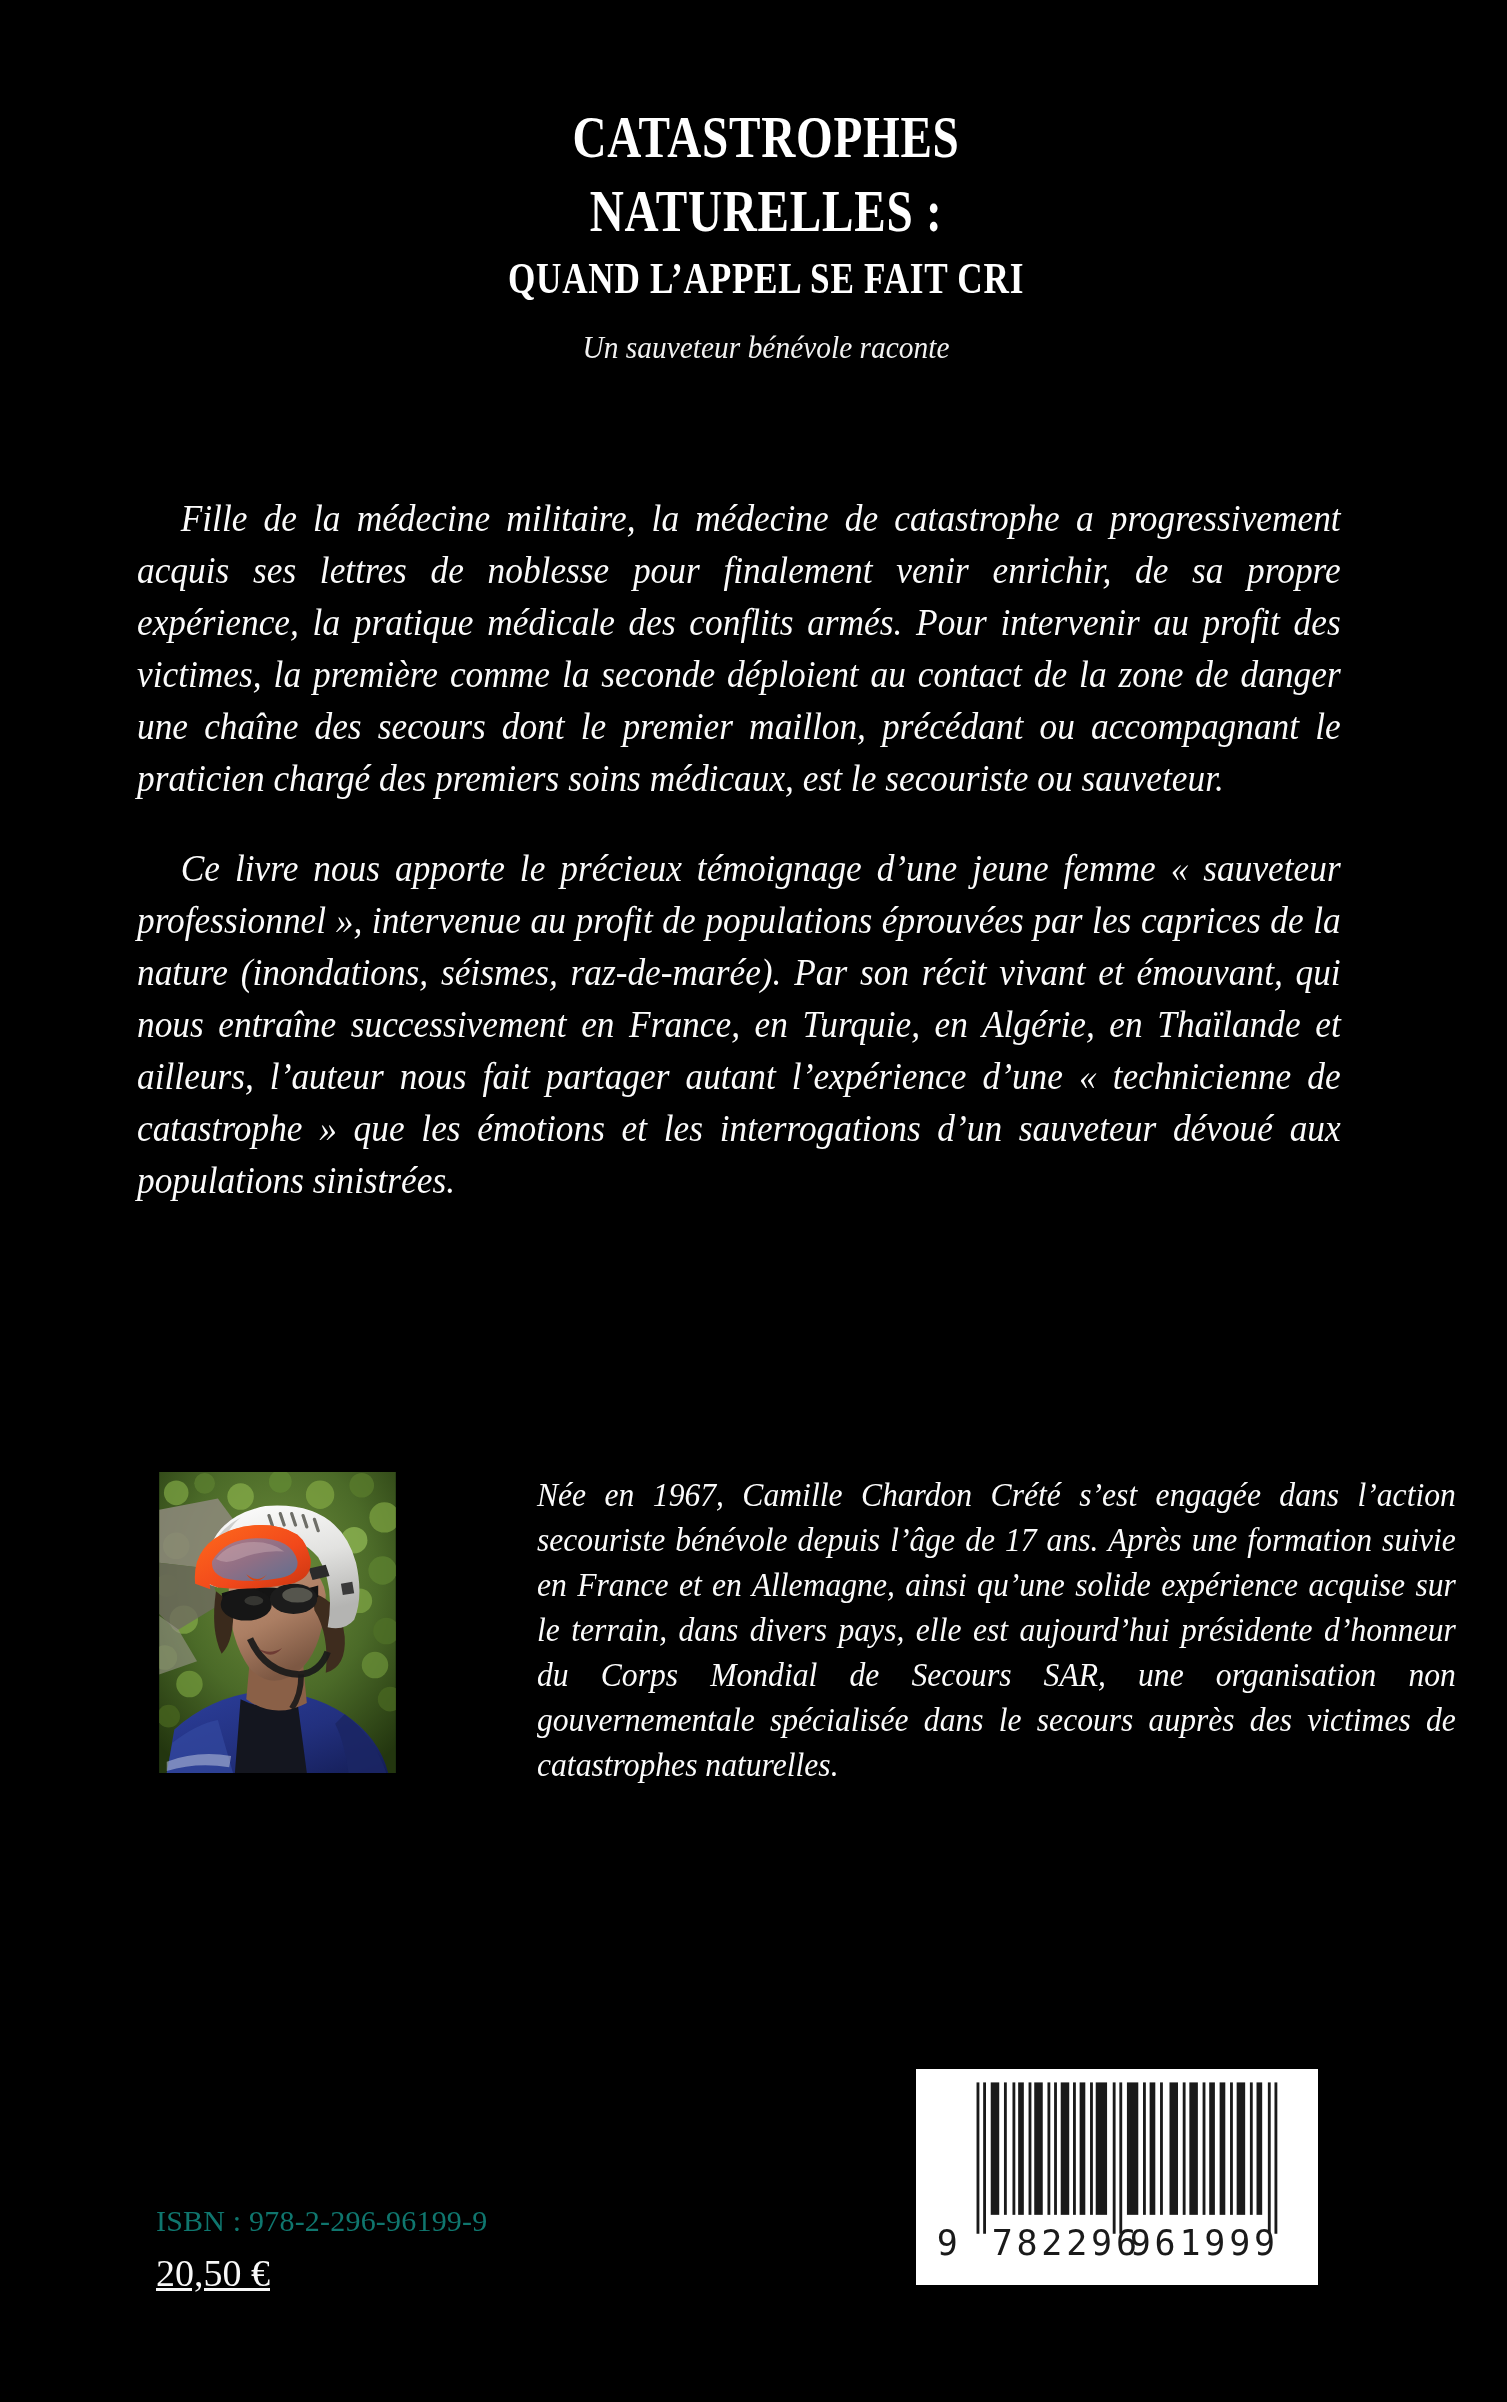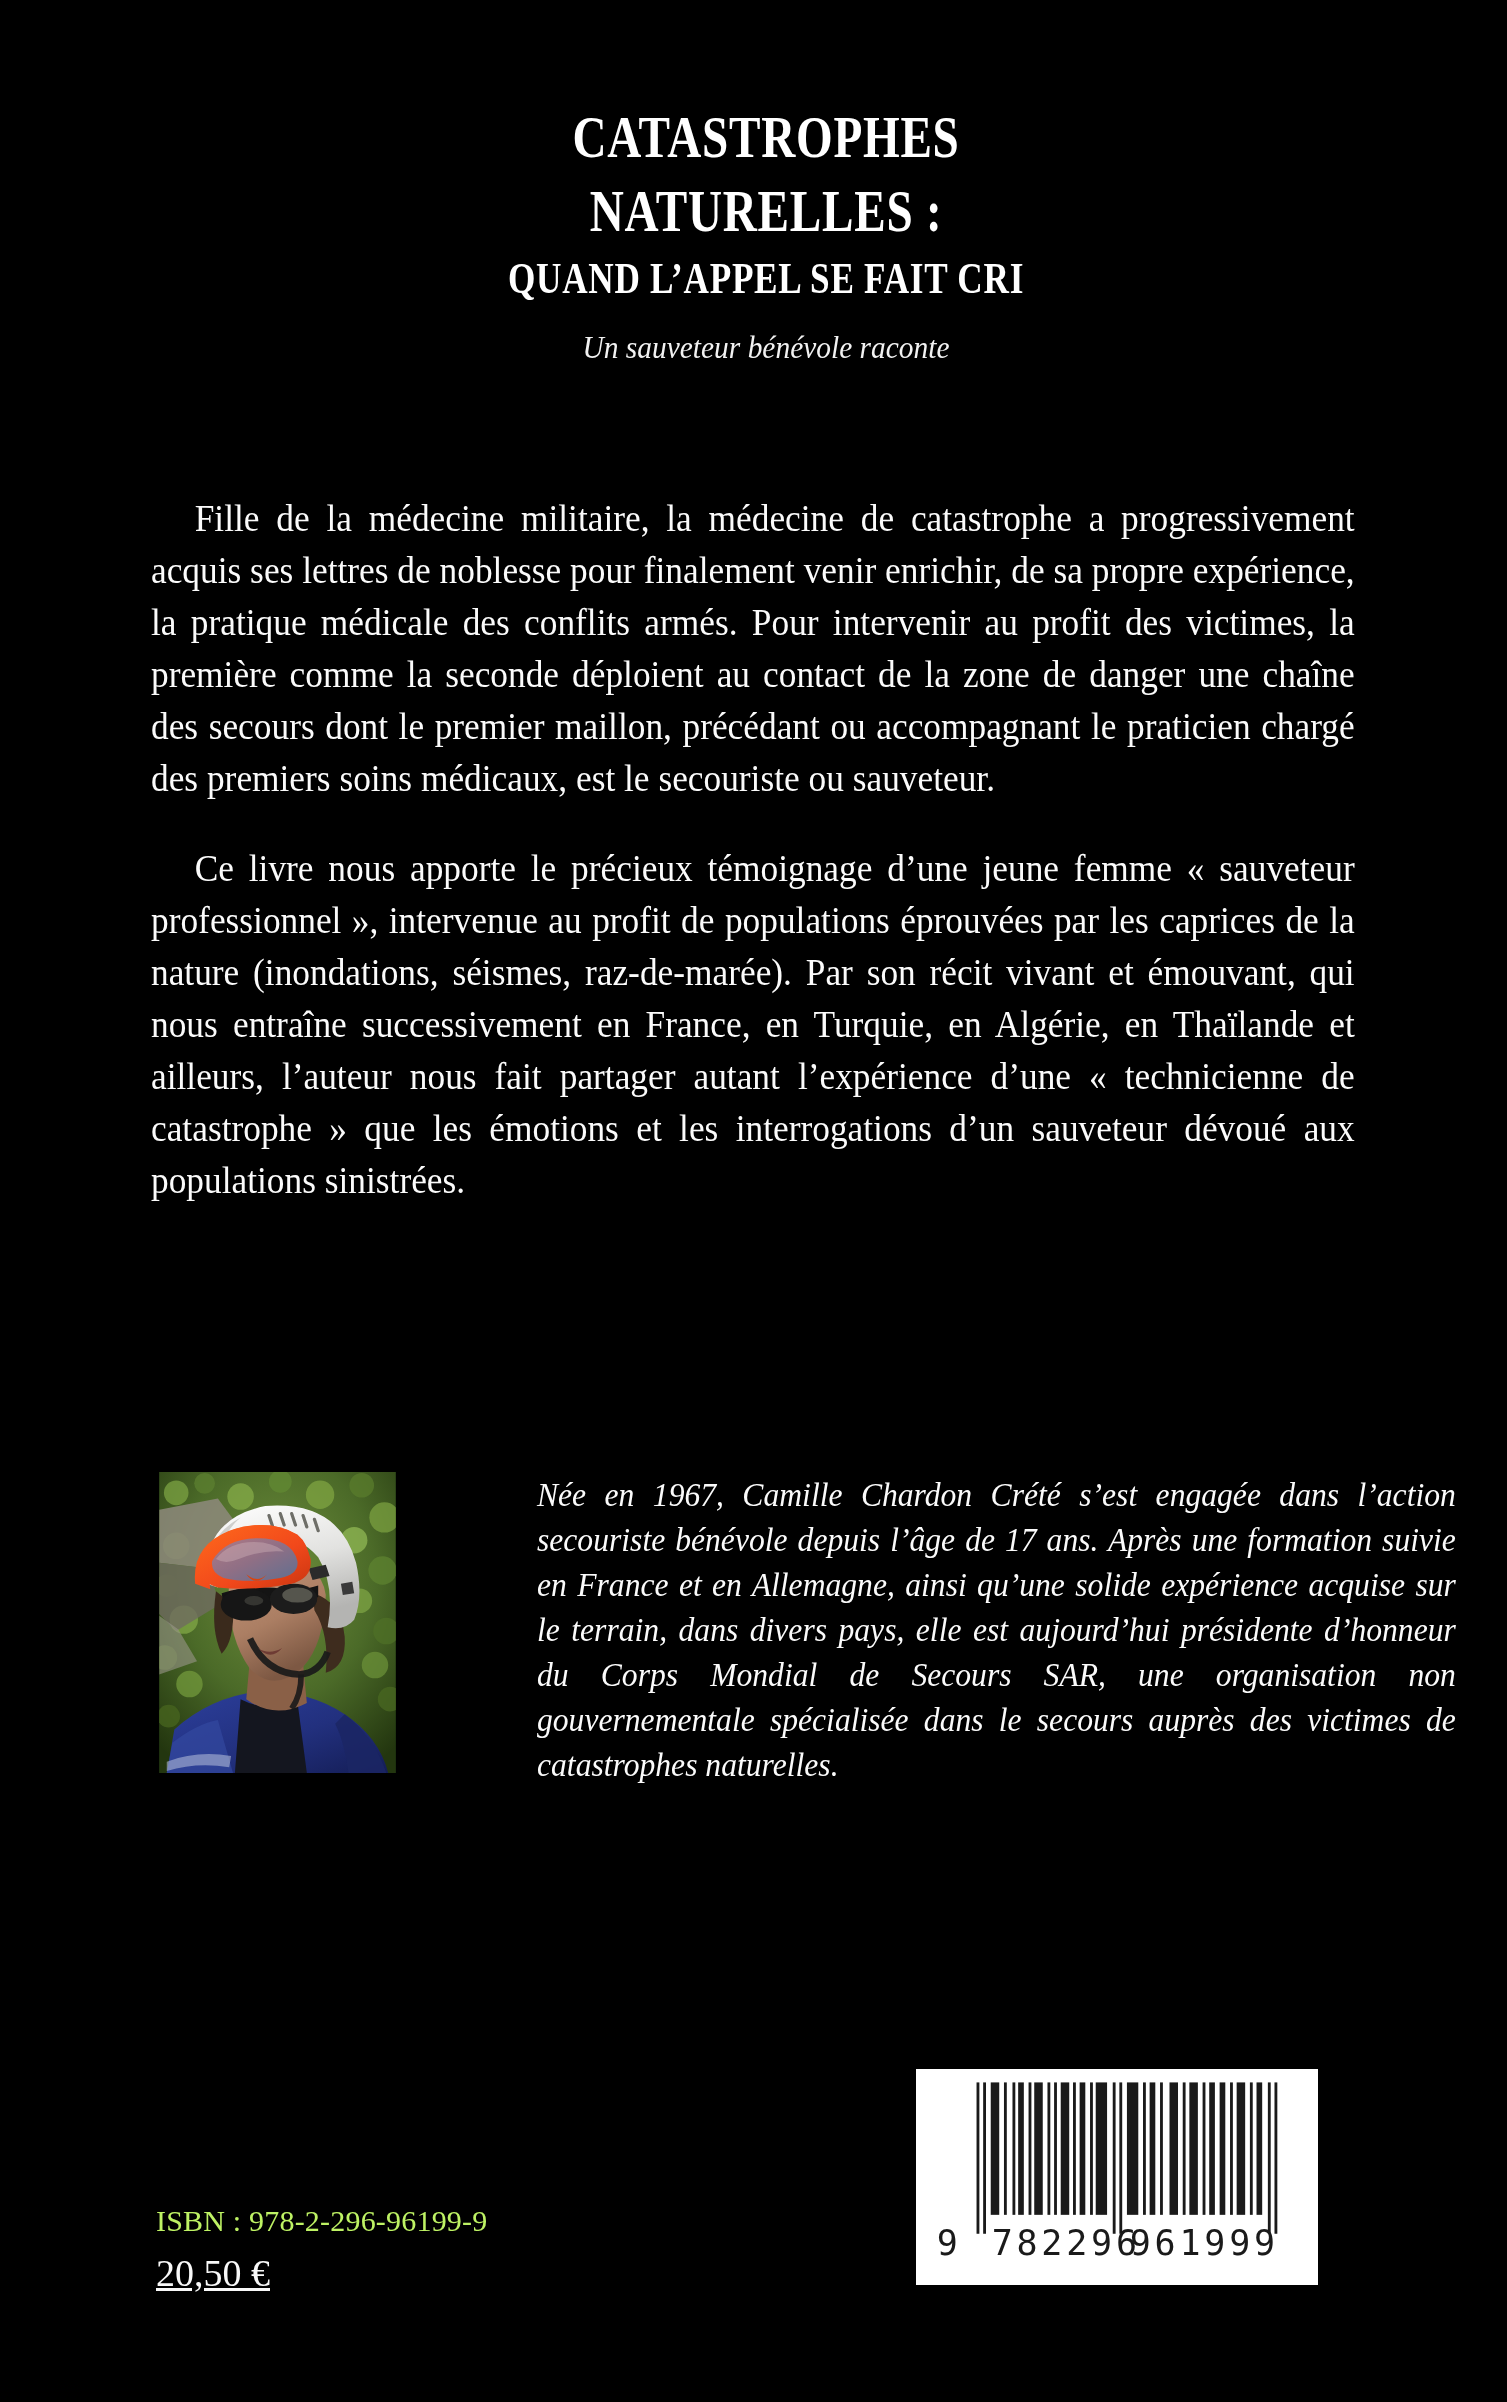--- a/index.html
+++ b/index.html
@@ -44,23 +44,24 @@
     font-style: italic;
     color: #f2f2f2;
     transform: scaleX(0.92);
     transform-origin: center center;
     white-space: nowrap;
   }
 
   
   .body-col {
     position: absolute;
-    left: 151px;
+    left: 137px;
     width: 1204px;
     top: 492px;
+    font-style: italic;
   }
   .para {
     font-family: "Liberation Serif", "DejaVu Serif", serif;
     font-size: 38px;
     line-height: 52px;
     text-align: justify;
     text-indent: 47px;
     color: #fbfbfb;
     transform: scaleX(0.93);
     transform-origin: left top;
@@ -106,21 +107,21 @@
   
   .footer-left {
     position: absolute;
     left: 156px;
     top: 2200px;
     text-align: left;
   }
   .isbn-line {
     font-size: 30px;
     line-height: 42px;
-    color: #bef264;
+    color: #0f766e;
     letter-spacing: 0.2px;
     white-space: nowrap;
   }
   .price-line {
     font-size: 38px;
     line-height: 51px;
     color: #f8f8f8;
     margin-top: 5.7px;
     white-space: nowrap;
     text-decoration: underline;

